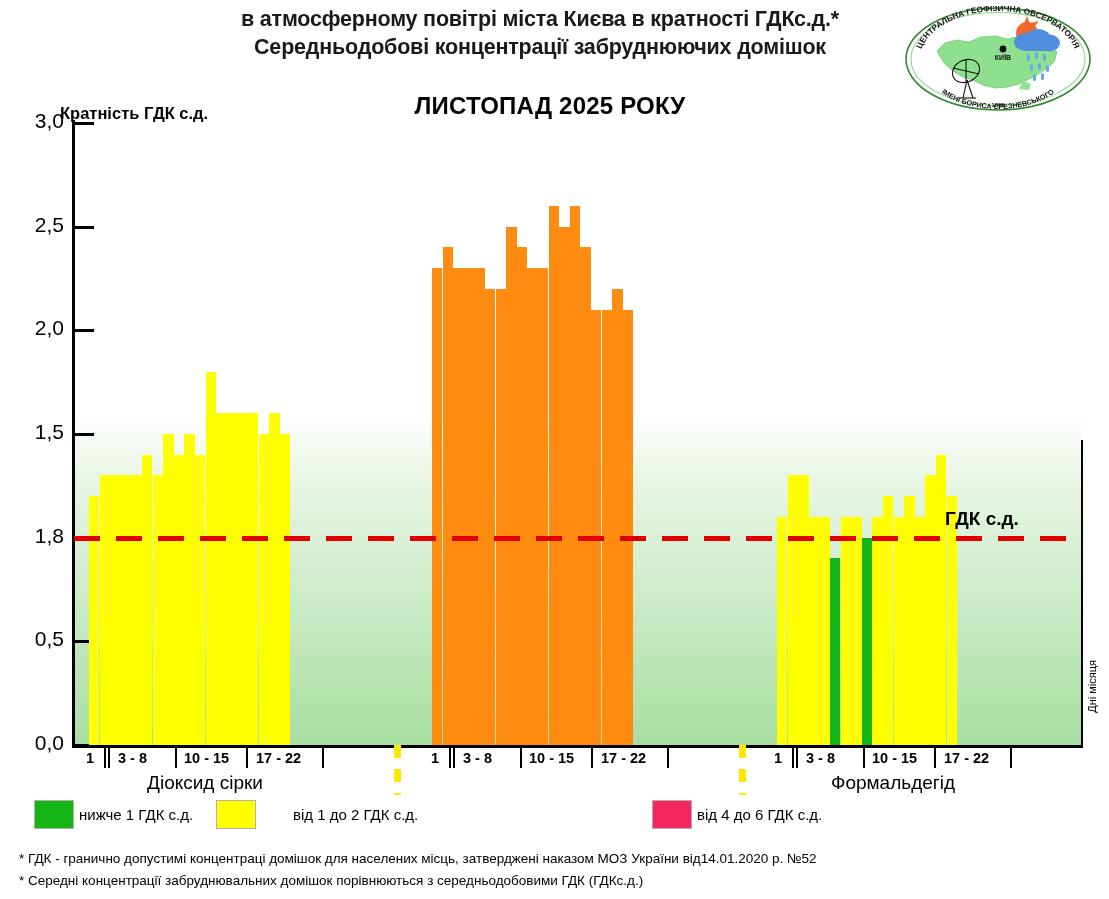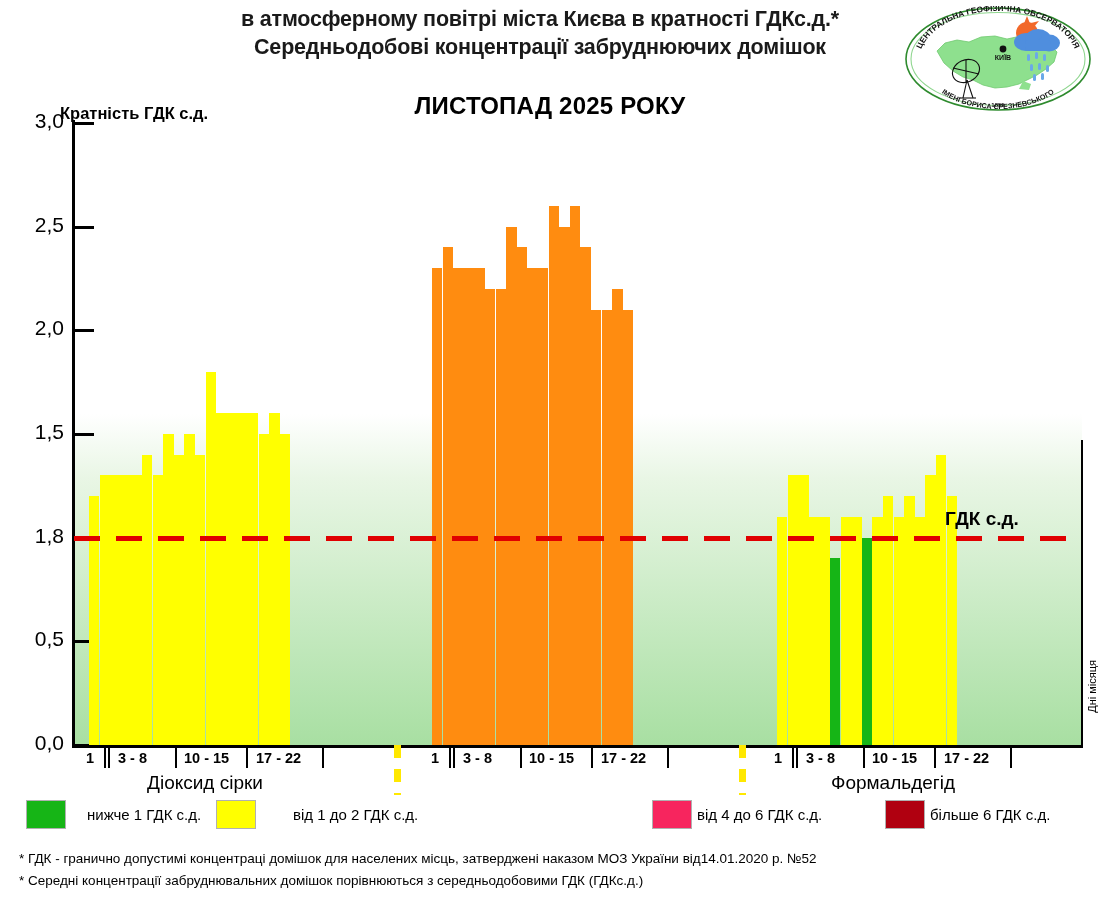--- a/index.html
+++ b/index.html
@@ -351,36 +351,32 @@
           <div class="xtick-sep" style="left: 48px;"></div>
           <div class="xtick-sep" style="left: 115px;"></div>
           <div class="xtick-sep" style="left: 186px;"></div>
           <div class="xtick-sep" style="left: 262px;"></div>
         </div>
         <div class="gname">Формальдегід</div>
       </div>
     </div>
 
   <div class="legend" id="legend">
-      <div class="legend-item" style="left: 16px; gap: 16px;">
+      <div class="legend-item" style="left: 24px;">
         <div class="legend-swatch" style="background: rgb(22, 181, 22);"></div>
         <div class="legend-text">нижче 1 ГДК с.д.</div>
       </div>
       <div class="legend-item" style="left: 206px; gap: 32px;">
         <div class="legend-swatch" style="background: rgb(255, 255, 0);"></div>
         <div class="legend-text">від 1 до 2 ГДК с.д.</div>
       </div>
       <div class="legend-item" style="left: 642px;">
         <div class="legend-swatch" style="background: rgb(247, 37, 94);"></div>
         <div class="legend-text">від 4 до 6 ГДК с.д.</div>
       </div>
-      <div class="legend-item" style="left: 875px;">
-        <div class="legend-swatch" style="background: rgb(176, 0, 16);"></div>
-        <div class="legend-text">більше 6 ГДК с.д.</div>
-      </div>
     </div>
 
   <div class="footnotes" id="footnotes">
       <div class="footnote">* ГДК - гранично допустимі концентраці домішок для населених місць, затверджені наказом МОЗ України від14.01.2020 р. №52</div>
       <div class="footnote">* Середні концентрації забруднювальних домішок порівнюються з середньодобовими  ГДК (ГДКс.д.)</div>
     </div>
 
 </div>
 
 </body></html>

